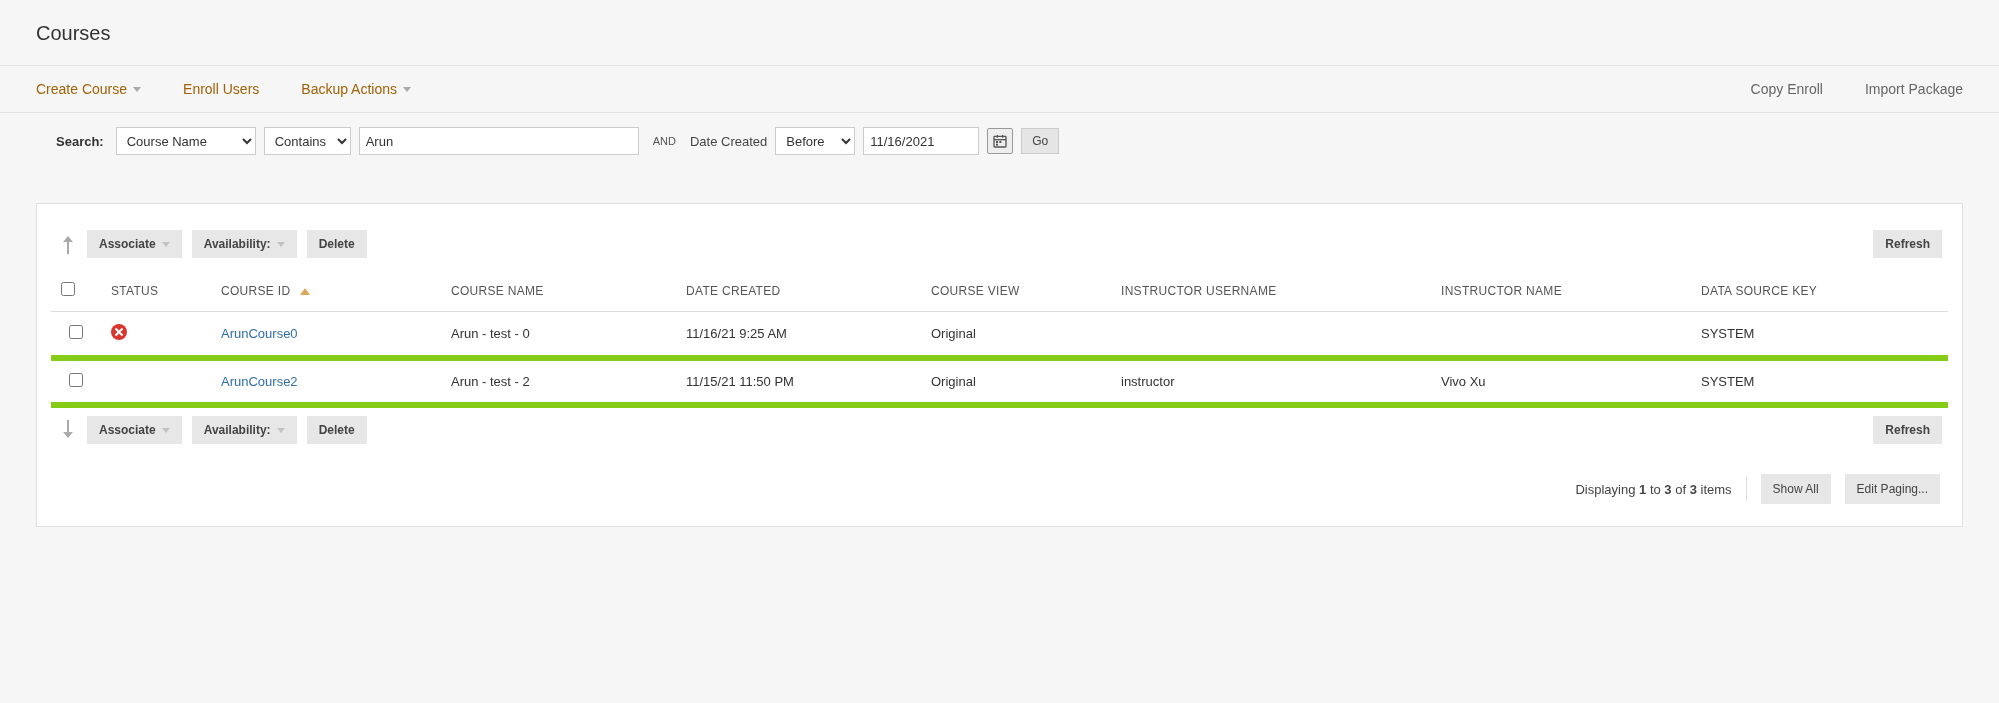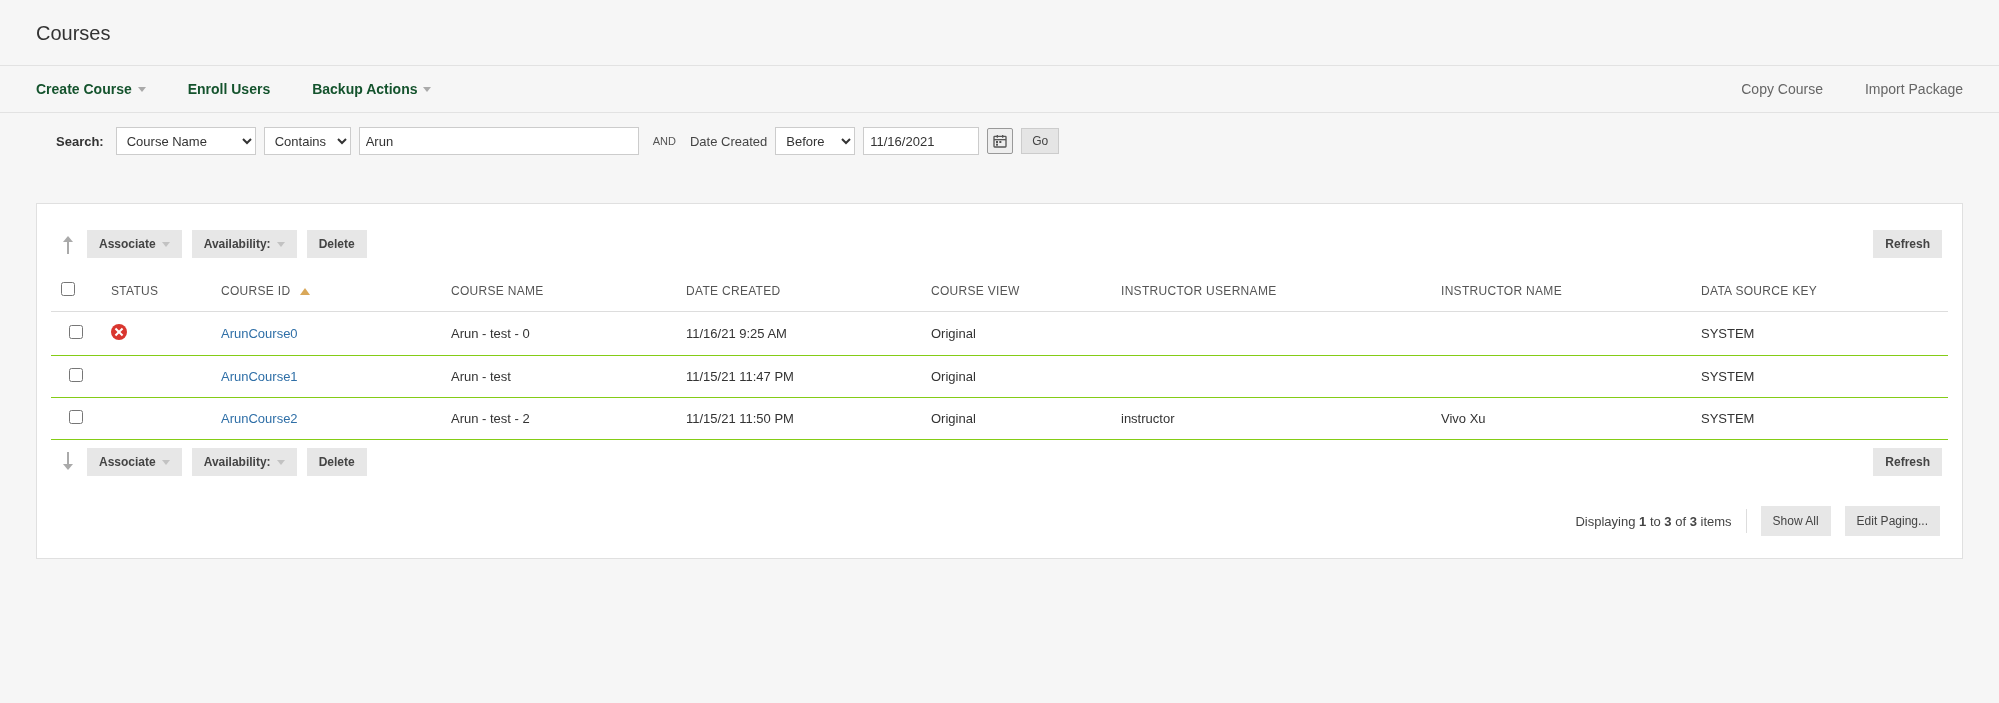--- a/index.html
+++ b/index.html
@@ -22,23 +22,23 @@
     justify-content:space-between;
     align-items:center;
     padding:0 36px;
     border-top:1px solid #e2e2e2;
     border-bottom:1px solid #e2e2e2;
     background:#f6f6f6;
     height:48px;
   }
   .menubar-left, .menubar-right { display:flex; gap:42px; }
   .menu-item {
-    color:#14532d;
+    color:#a16207;
     font-size:14px;
-    font-weight:700;
+    font-weight:400;
     display:flex;
     align-items:center;
     gap:6px;
     cursor:pointer;
   }
   .menubar-right .menu-item { color:#666; font-weight:400; }
   .chev {
     width:0;height:0;border-left:4px solid transparent;border-right:4px solid transparent;
     border-top:5px solid #aaa;
   }
@@ -131,21 +131,21 @@
   }
   th.cb, td.cb { width:50px;text-align:center; }
   th.status, td.status { width:110px; }
   th.cid, td.cid { width:230px; }
   th.cname, td.cname { width:235px; }
   th.date, td.date { width:245px; }
   th.view, td.view { width:190px; }
   th.iuser, td.iuser { width:320px; }
   th.iname, td.iname { width:260px; }
   table.courses td {
-    padding:12px 10px;border-bottom:1px solid #84cc16;vertical-align:middle;
+    padding:12px 10px;border-bottom:6px solid #84cc16;vertical-align:middle;
   }
   .cid a { color:#2f6fa7; text-decoration:none; cursor:pointer; }
   input[type=checkbox]{ width:14px;height:14px;cursor:pointer; }
   .status-bad {
     width:16px;height:16px;border-radius:50%;background:#d9362f;position:relative;display:inline-block;
   }
   .status-bad::before,.status-bad::after{
     content:"";position:absolute;left:7px;top:3px;width:2px;height:10px;background:#fff;
   }
   .status-bad::before{transform:rotate(45deg);}
@@ -175,21 +175,21 @@
     <div class="menu-item">
       <span>Enroll Users</span>
     </div>
     <div class="menu-item">
       <span>Backup Actions</span>
       <span class="chev"></span>
     </div>
   </div>
   <div class="menubar-right">
     <div class="menu-item">
-      <span>Copy Course</span>
+      <span>Copy Enroll</span>
     </div>
     <div class="menu-item">
       <span>Import Package</span>
     </div>
   </div>
 </div>
 
 <div class="search-row">
   <span class="search-label">Search:</span>
   <select class="sel-field">
@@ -262,31 +262,20 @@
         <td class="cname">Arun - test - 0</td>
         <td class="date">11/16/21 9:25 AM</td>
         <td class="view">Original</td>
         <td class="iuser"></td>
         <td class="iname"></td>
         <td>SYSTEM</td>
       </tr>
       <tr>
         <td class="cb"><input type="checkbox" style=""></td>
         <td class="status"></td>
-        <td class="cid"><a>ArunCourse1</a></td>
-        <td class="cname">Arun - test</td>
-        <td class="date">11/15/21 11:47 PM</td>
-        <td class="view">Original</td>
-        <td class="iuser"></td>
-        <td class="iname"></td>
-        <td>SYSTEM</td>
-      </tr>
-      <tr>
-        <td class="cb"><input type="checkbox" style=""></td>
-        <td class="status"></td>
         <td class="cid"><a>ArunCourse2</a></td>
         <td class="cname">Arun - test - 2</td>
         <td class="date">11/15/21 11:50 PM</td>
         <td class="view">Original</td>
         <td class="iuser">instructor</td>
         <td class="iname">Vivo Xu</td>
         <td>SYSTEM</td>
       </tr>
     </tbody>
   </table>

